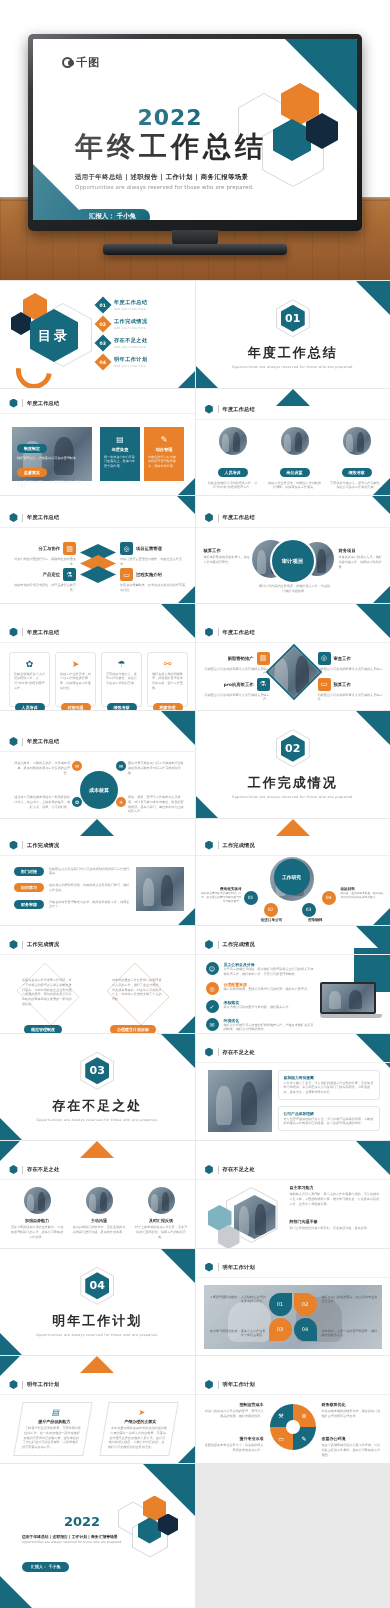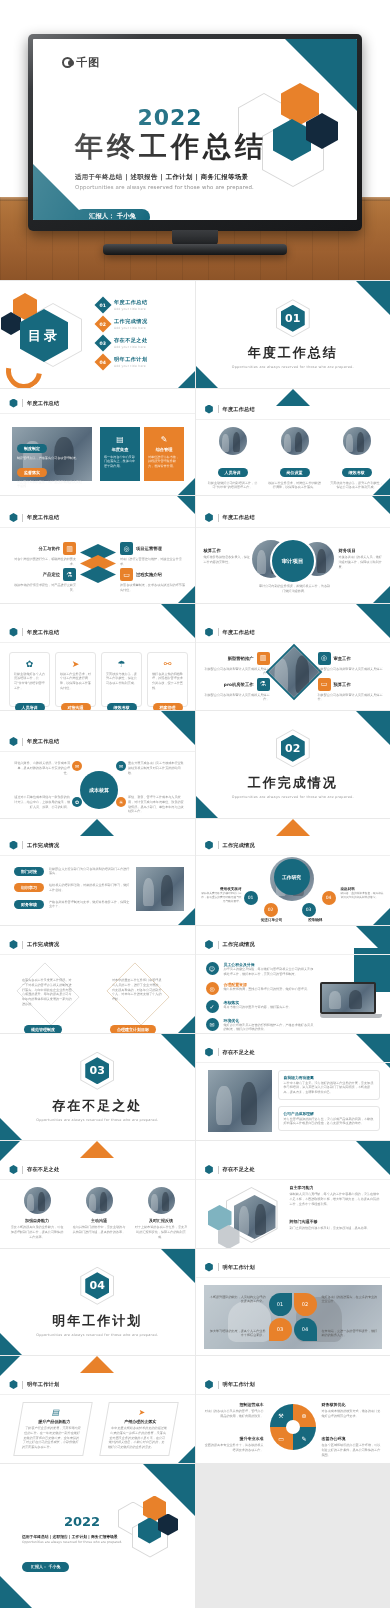--- a/index.html
+++ b/index.html
@@ -104,21 +104,21 @@
     position:absolute; left:5px; top:5.5px; right:5px; bottom:5.5px;
     background:#17697e;
     clip-path:polygon(50% 0%,100% 25%,100% 75%,50% 100%,0% 75%,0% 25%);
     display:flex; align-items:center; justify-content:center;
     color:#fff; font-size:11px; font-weight:bold; z-index:2;
   }
   .sec-title { font-size:13px; font-weight:bold; color:#2b2b2b; letter-spacing:2px; }
   .sec-sub { font-size:3.4px; color:#9a9a9a; letter-spacing:.25px; margin-top:3px; }
 
   
-  .toc-left { position:absolute; left:0; top:12px; width:92px; height:82px; }
+  .toc-left { position:absolute; left:10px; top:12px; width:92px; height:82px; }
   .toc-hex-ring {
     position:absolute; left:24px; top:10px; width:58px; height:64px;
     background:#dedede;
     clip-path:polygon(50% 0%,100% 25%,100% 75%,50% 100%,0% 75%,0% 25%);
   }
   .toc-hex-ring:after{ content:""; position:absolute; inset:1px; background:#fff;
     clip-path:polygon(50% 0%,100% 25%,100% 75%,50% 100%,0% 75%,0% 25%); }
   .toc-hex-main {
     position:absolute; left:20px; top:16px; width:48px; height:53px; z-index:3;
     background:#17697e;

